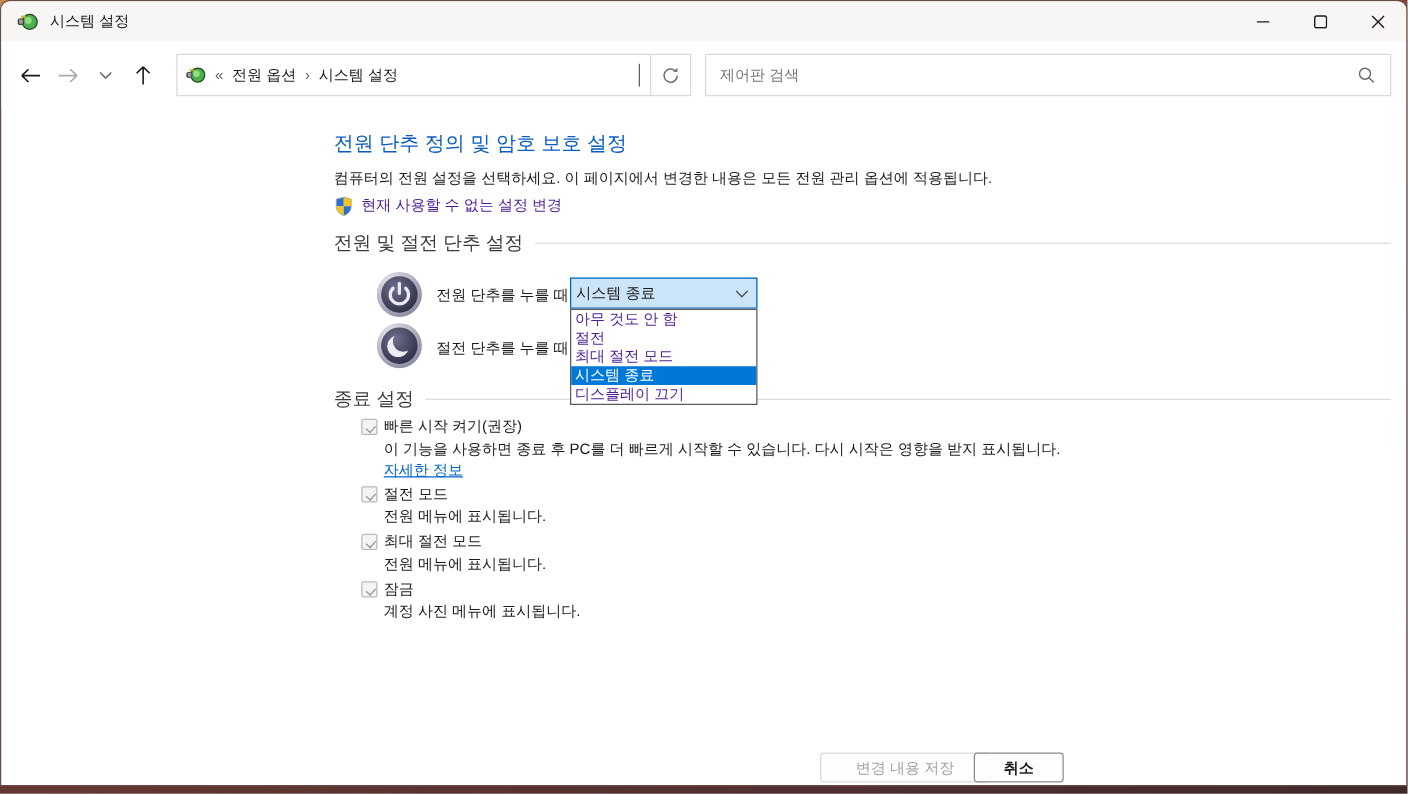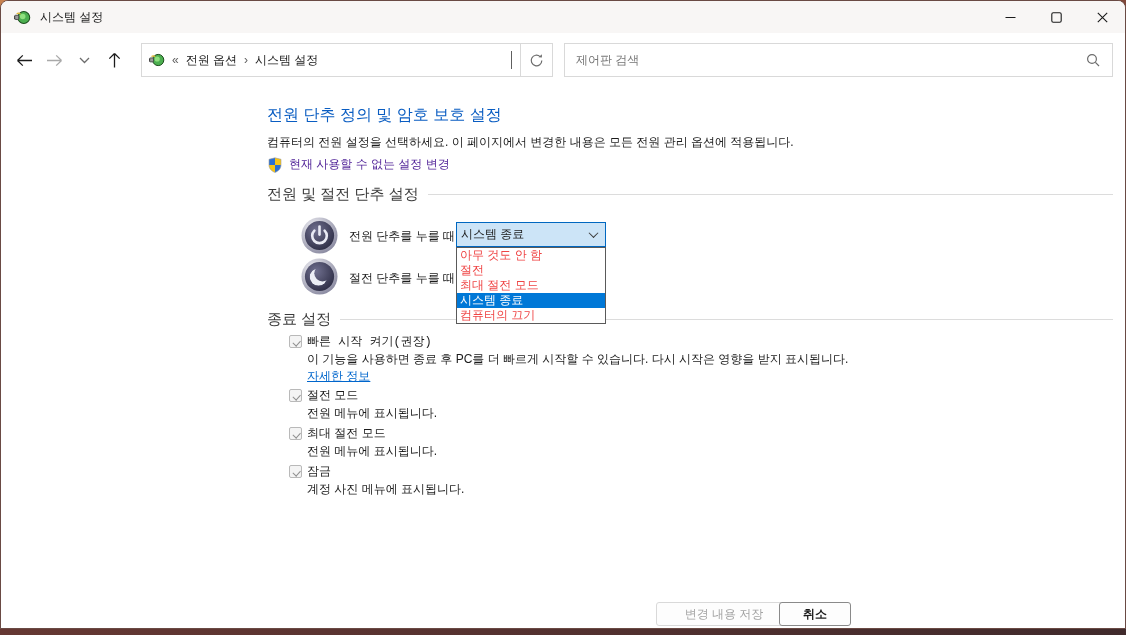--- a/index.html
+++ b/index.html
@@ -62,21 +62,21 @@
   .lbl-sleep { left:348px; top:269px; }
   .combobox {
     position:absolute; left:455px; top:221px; width:150px; height:25px;
     background:#cce4f7; border:1px solid #0067c0; display:flex; align-items:center; padding:0 8px 0 4px;
   }
   .combobox .cb-text { flex:1; font-size:12px; color:#1b1b1b; }
   .dropdown {
     position:absolute; left:455px; top:246px; width:150px; z-index:6;
     background:#fff; border:1px solid #5a5a5a;
   }
-  .dd-item { font-size:12px; color:#ef4444; line-height:15px; padding-left:3px; white-space:nowrap; }
+  .dd-item { font-size:12px; color:#4c1d95; line-height:15px; padding-left:3px; white-space:nowrap; }
   .dd-item.selected { background:#0078d7; color:#fff; }
   
   .cb-box { position:absolute; left:288px; width:13px; height:13px; background:#f4f4f4; border:1px solid #b9b9b9; border-radius:2px; }
   .cb-box::after { content:""; position:absolute; left:2.5px; top:3.5px; width:6px; height:3.5px; border-left:1.6px solid #8f8f8f; border-bottom:1.6px solid #8f8f8f; transform:rotate(-48deg); }
   .cb-label { position:absolute; left:306px; font-size:12px; color:#1b1b1b; }
   .cb-desc { position:absolute; left:306px; font-size:12px; color:#1b1b1b; }
   .cb-link { position:absolute; left:306px; font-size:12px; color:#0066cc; text-decoration:underline; }
   
   .btn { position:absolute; top:601px; height:24px; border-radius:3px; font-size:12px; display:flex; align-items:center; justify-content:center; font-family:inherit; }
   .btn-save { left:655px; width:136px; background:#fdfdfd; border:1px solid #d9d9d9; color:#a3a3a3; }
@@ -221,21 +221,21 @@
   <div class="combobox">
     <span class="cb-text">시스템 종료</span>
     <span class="chev-down" style="border-color:#3b3b3b;"></span>
   </div>
 
   <div class="dropdown">
     <div class="dd-item">아무 것도 안 함</div>
     <div class="dd-item">절전</div>
     <div class="dd-item">최대 절전 모드</div>
     <div class="dd-item selected">시스템 종료</div>
-    <div class="dd-item">컴퓨터의 끄기</div>
+    <div class="dd-item">디스플레이 끄기</div>
   </div>
 
   <svg class="round-icon icon-sleep" viewBox="0 0 37 37">
     <defs>
       <radialGradient id="ring2" cx="35%" cy="30%" r="80%">
           <stop offset="0%" stop-color="#f4f4f8"></stop>
           <stop offset="100%" stop-color="#83839b"></stop>
         </radialGradient>
       <radialGradient id="core2" cx="38%" cy="32%" r="85%">
           <stop offset="0%" stop-color="#70708f"></stop>
@@ -252,21 +252,21 @@
   </svg>
 
   <div class="row-label lbl-sleep">절전 단추를 누를 때:</div>
 
   <div class="section sec-shutdown">
     <span class="sec-label">종료 설정</span>
     <span class="sec-line"></span>
   </div>
 
   <span class="cb-box" style="top:334px;"></span>
-  <div class="cb-label" style="top:332px;font-family:Liberation Mono, monospace;">빠른 시작 켜기(권장)</div>
+  <div class="cb-label" style="top:332px;">빠른 시작 켜기(권장)</div>
   <div class="cb-desc" style="top:350px;">이 기능을 사용하면 종료 후 PC를 더 빠르게 시작할 수 있습니다. 다시 시작은 영향을 받지 표시됩니다.</div>
   <div class="cb-link" style="top:367px;">자세한 정보</div>
 
   <span class="cb-box" style="top:388px;"></span>
   <div class="cb-label" style="top:386px;">절전 모드</div>
   <div class="cb-desc" style="top:404px;">전원 메뉴에 표시됩니다.</div>
 
   <span class="cb-box" style="top:426px;"></span>
   <div class="cb-label" style="top:424px;">최대 절전 모드</div>
   <div class="cb-desc" style="top:442px;">전원 메뉴에 표시됩니다.</div>

